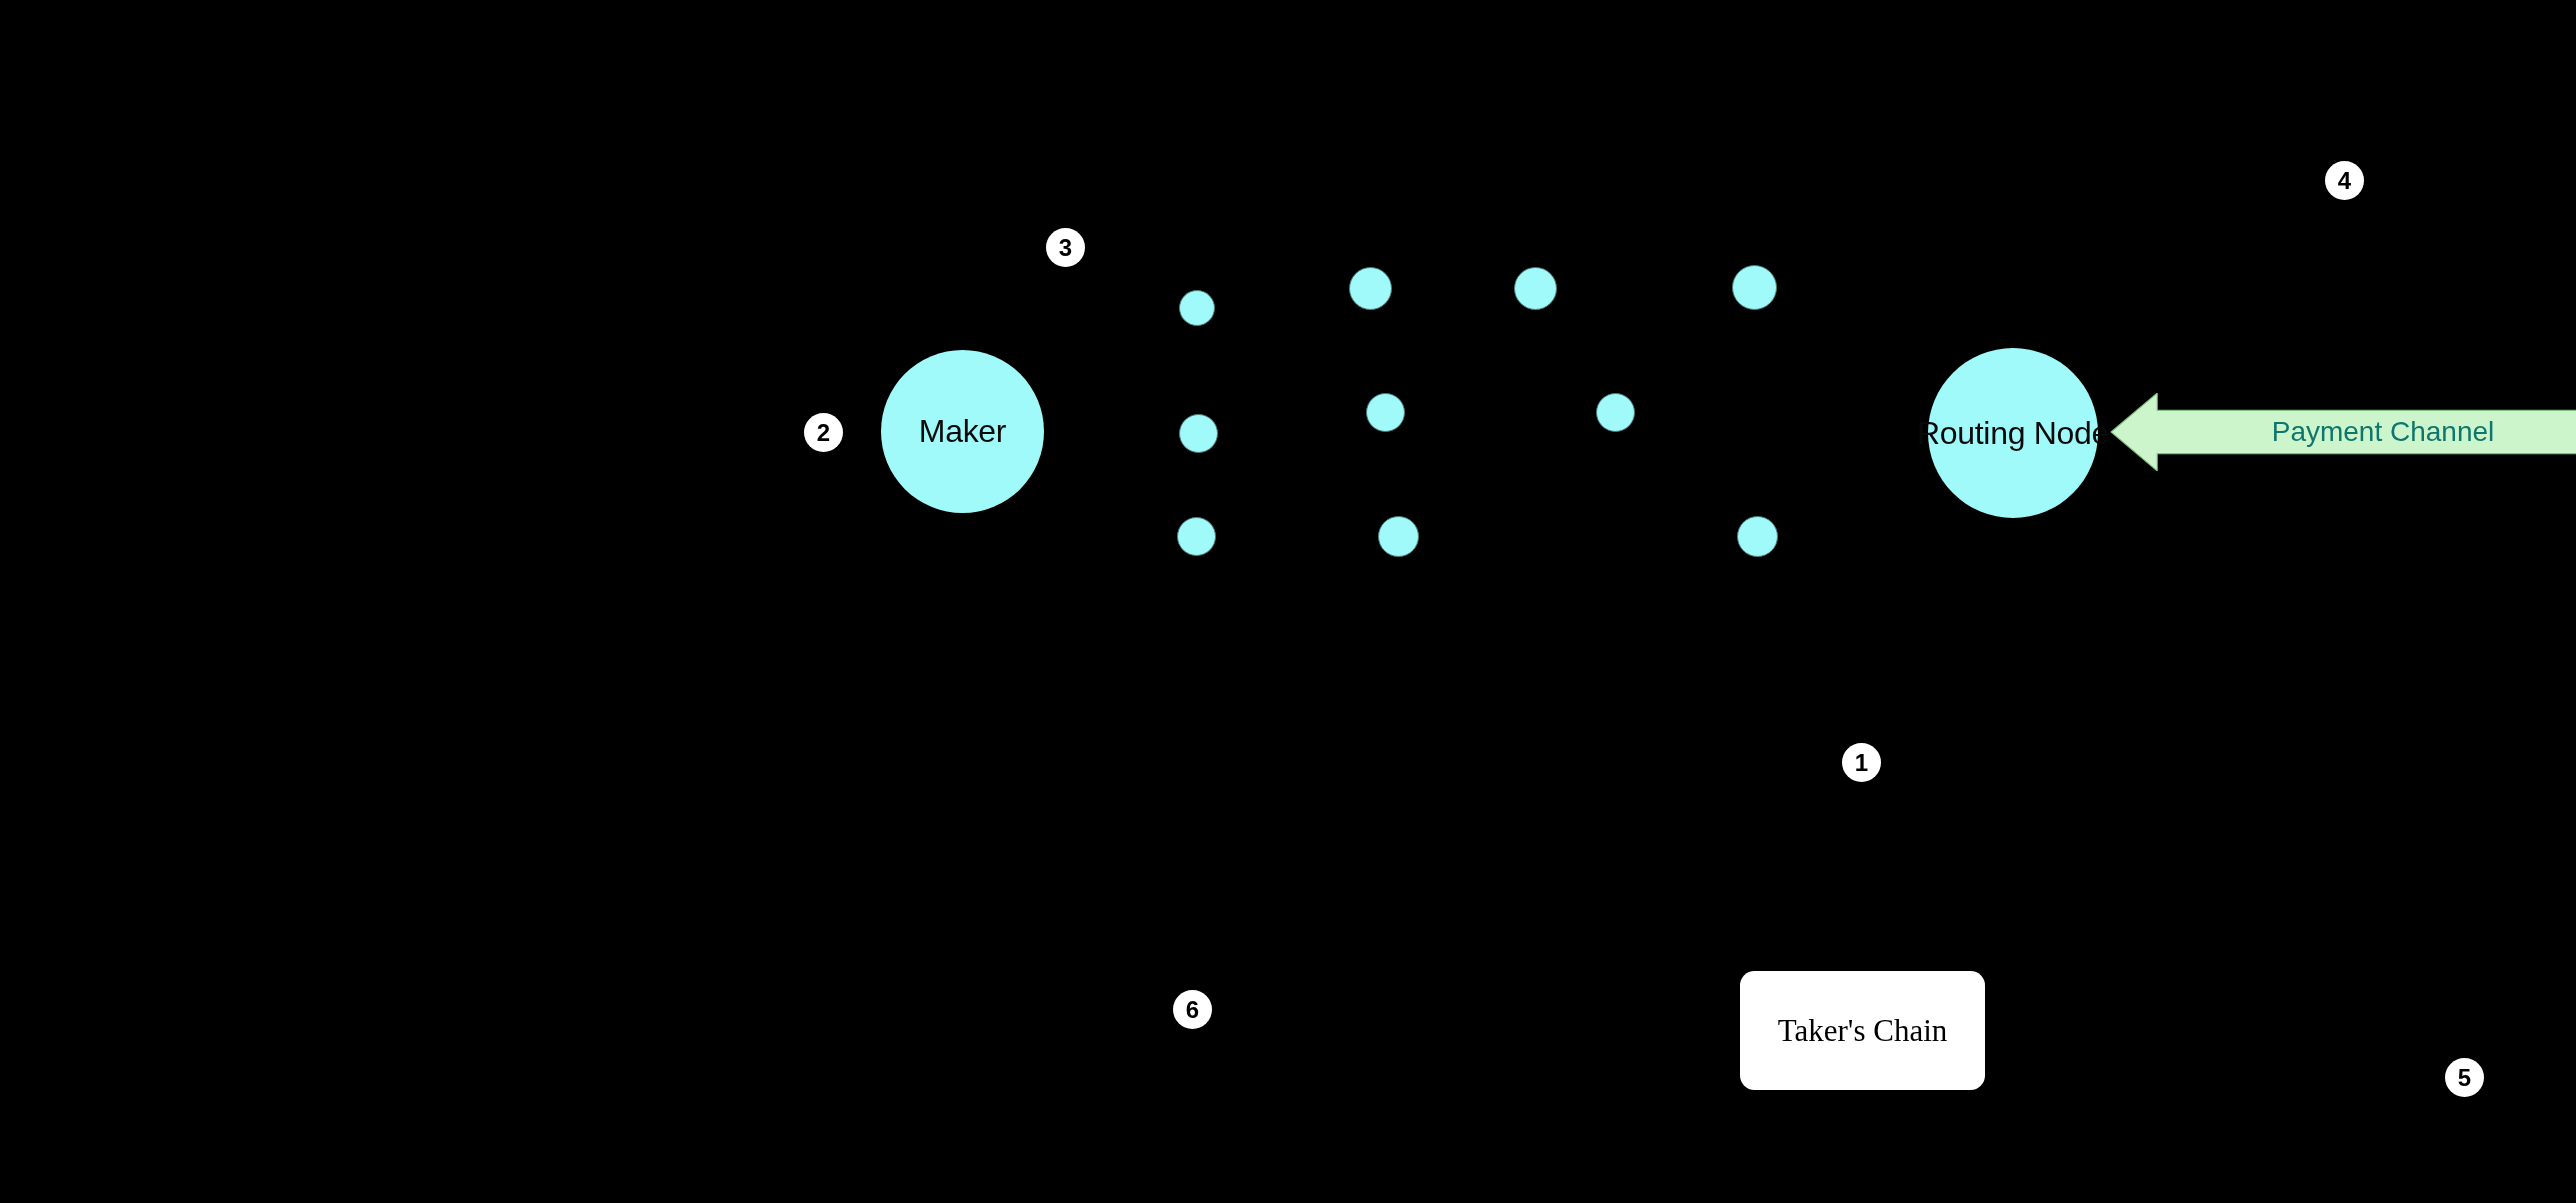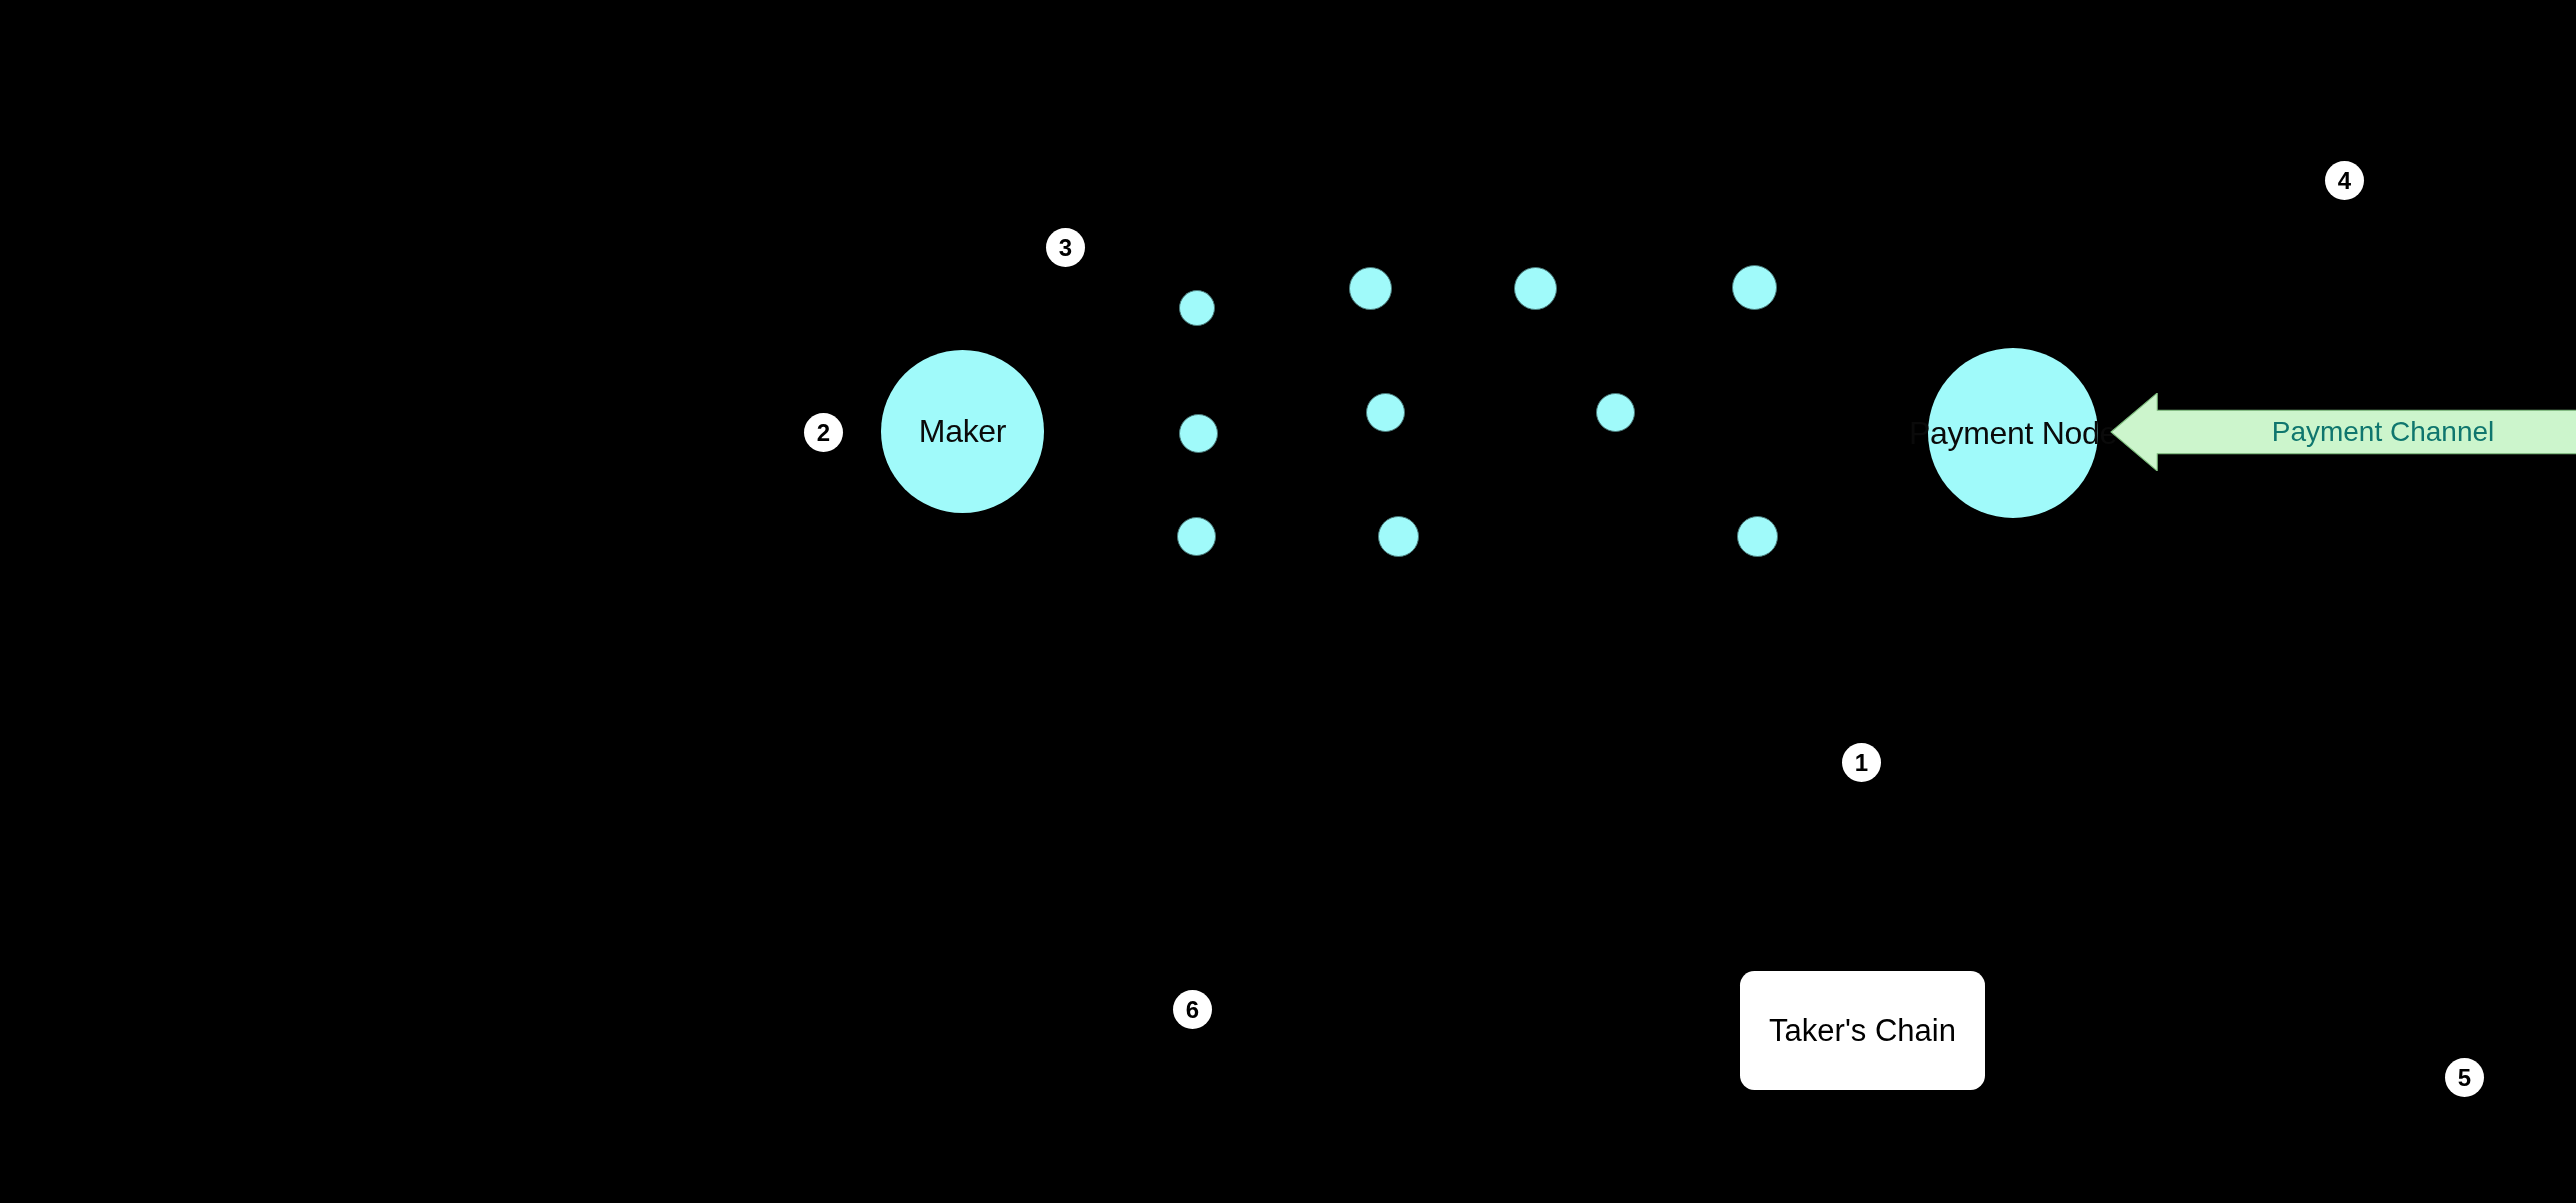--- a/index.html
+++ b/index.html
@@ -63,21 +63,21 @@
     background: #ffffff;
     border-radius: 14.4px;
     display: flex;
     align-items: center;
     justify-content: center;
     box-sizing: border-box;
   }
   .chain-box span {
     color: #000000;
     font-size: 31px;
-    font-family: Liberation Sans, sans-serif;
+    font-family: Liberation Serif, serif;
     white-space: nowrap;
   }
   .channel {
     position: absolute;
   }
   .channel svg {
     display: block;
   }
   .channel-label {
     position: absolute;
@@ -100,21 +100,21 @@
 </head>
 <body>
 
 <div id="canvas">
 
   <div id="nodes-layer">
       <div class="node" style="left: 881px; top: 350px; width: 163px; height: 163px; text-align: right; --node-fill: #A0FAFA;">
         <span class="node-label">Maker</span>
       </div>
       <div class="node" style="left: 1928px; top: 348px; width: 170px; height: 170px; --node-fill: #A0FAFA;">
-        <span class="node-label">Payment Node</span>
+        <span class="node-label">Routing Node</span>
       </div>
     </div>
 
   <div id="dots-layer">
       <div class="peer-dot" style="left: 1179px; top: 290px; width: 36px; height: 36px; --dot-fill: #A0FAFA; border: 1px solid rgb(74, 122, 122);"></div>
       <div class="peer-dot" style="left: 1349px; top: 267px; width: 43px; height: 43px; --dot-fill: #A0FAFA; border: 1px solid rgb(74, 122, 122);"></div>
       <div class="peer-dot" style="left: 1514px; top: 267px; width: 43px; height: 43px; --dot-fill: #A0FAFA; border: 1px solid rgb(74, 122, 122);"></div>
       <div class="peer-dot" style="left: 1732px; top: 265px; width: 45px; height: 45px; --dot-fill: #A0FAFA; border: 1px solid rgb(74, 122, 122);"></div>
       <div class="peer-dot" style="left: 1179px; top: 414px; width: 39px; height: 39px; --dot-fill: #A0FAFA; border: 1px solid rgb(74, 122, 122);"></div>
       <div class="peer-dot" style="left: 1366px; top: 393px; width: 39px; height: 39px; --dot-fill: #A0FAFA; border: 1px solid rgb(74, 122, 122);"></div>

